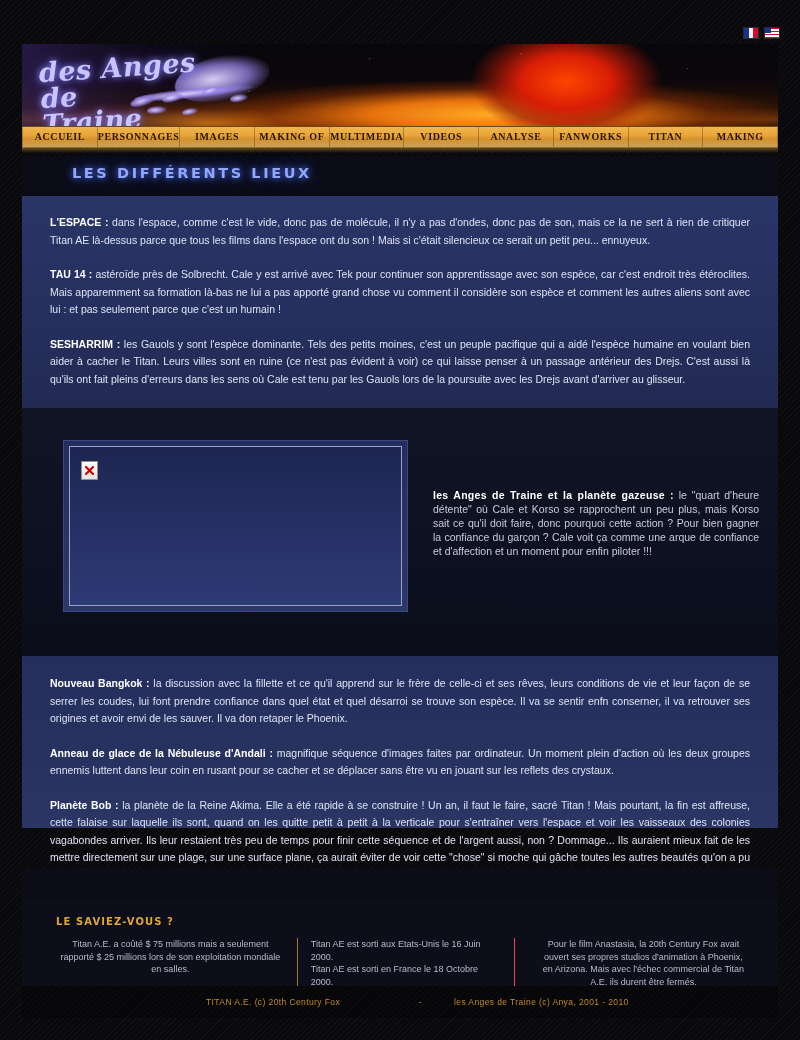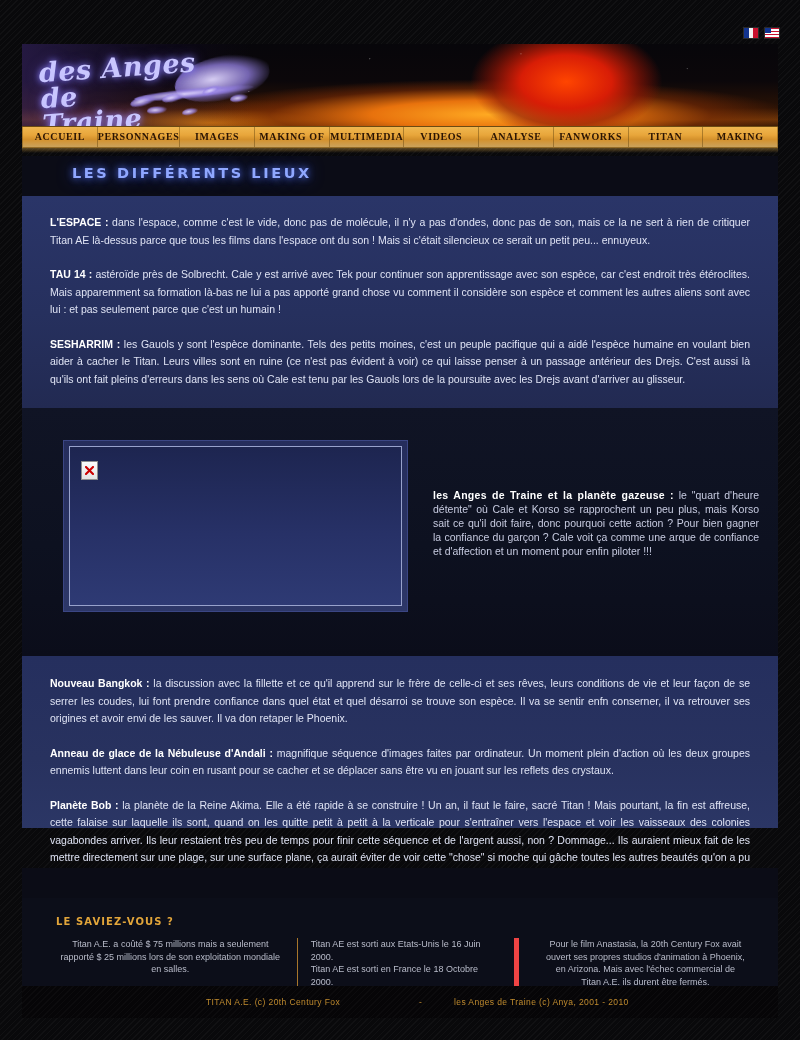--- a/index.html
+++ b/index.html
@@ -162,21 +162,21 @@
   .know{position:absolute;left:22px;top:898px;width:756px;height:88px;background:#0c0e19;}
   .know-title{
     position:absolute;left:34px;top:18px;
     font-family:"DejaVu Sans", sans-serif;
     color:#e2a53a;font-size:10px;font-weight:700;letter-spacing:1.1px;
   }
   .know-cols{position:absolute;left:22px;top:40px;right:18px;display:flex;}
   .know-col{color:#b9bcca;font-size:9px;line-height:12.5px;text-align:center;padding:0 14px;box-sizing:border-box;}
   .know-col.c1{width:268px;padding-left:14px;}
   .know-col.c2{width:230px;border-left:1px solid #a8762b;text-align:left;padding-left:16px;}
-  .know-col.c3{width:260px;border-left:5px solid #ef4444;padding-left:26px;}
+  .know-col.c3{width:260px;border-left:1px solid #ef4444;padding-left:26px;}
 
   
   .footer{
     position:absolute;left:22px;top:986px;width:756px;height:32px;
     background:#060507;
     background-image:repeating-linear-gradient(135deg,
       rgba(255,255,255,.025) 0 1px, rgba(0,0,0,0) 1px 4px);
     display:flex;align-items:center;
   }
   .footer span{

